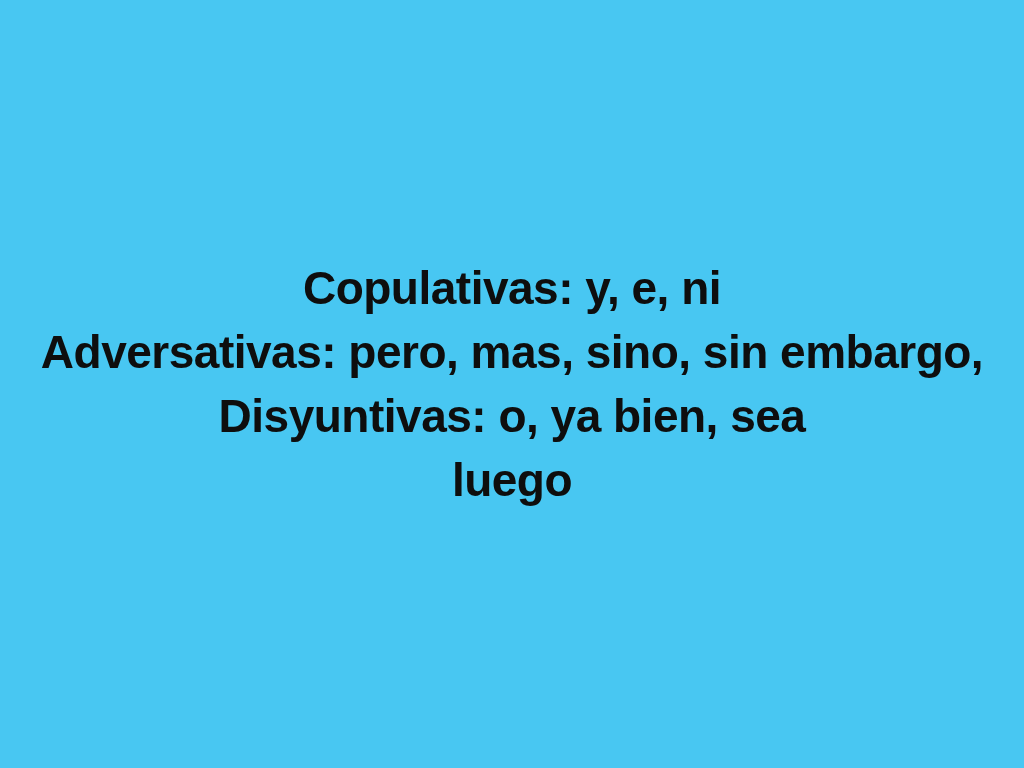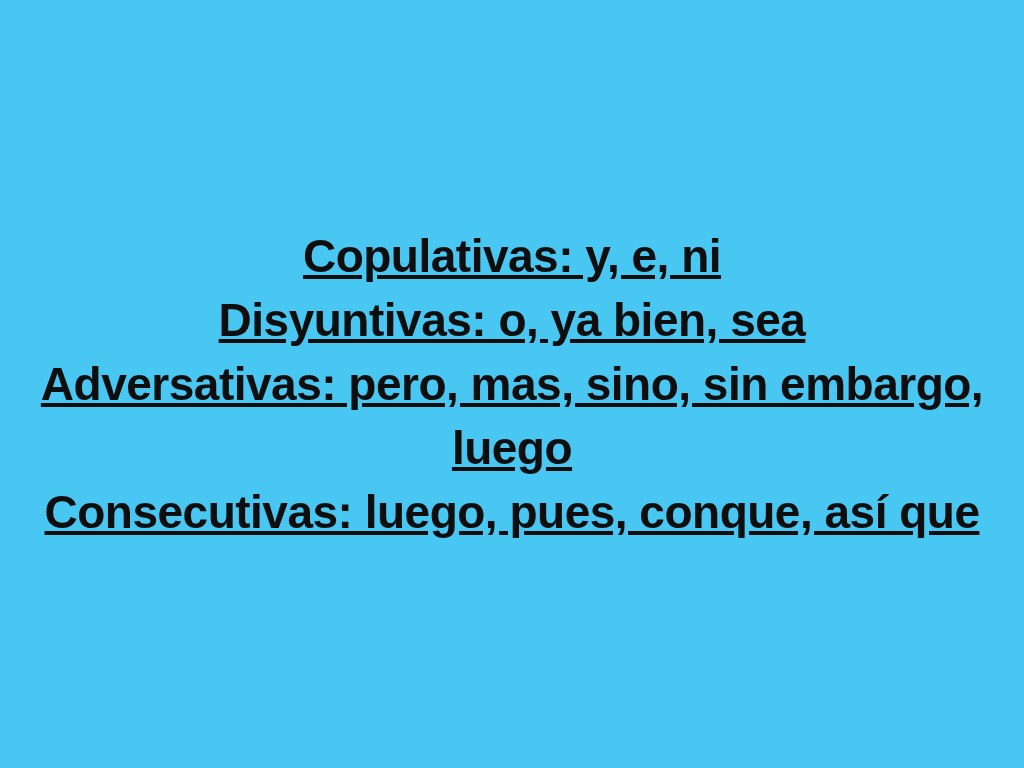--- a/index.html
+++ b/index.html
@@ -25,30 +25,28 @@
     justify-content: center;
   }
   .text-block {
     width: 1024px;
     text-align: center;
     color: var(--fg);
     font-size: 46px;
     font-weight: bold;
     letter-spacing: -0.5px;
     line-height: 64px;
-    text-decoration: underline;
   }
   .text-line {
     white-space: nowrap;
   }
 </style>
 </head>
 <body>
 
 <div class="slide">
   <div class="text-block">
     <div class="text-line">Copulativas: y, e, ni</div>
+    <div class="text-line">Adversativas: pero, mas, sino, sin embargo,</div>
     <div class="text-line">Disyuntivas: o, ya bien, sea</div>
-    <div class="text-line">Adversativas: pero, mas, sino, sin embargo,</div>
     <div class="text-line">luego</div>
-    <div class="text-line">Consecutivas: luego, pues, conque, así que</div>
   </div>
 </div>
 
 </body></html>

